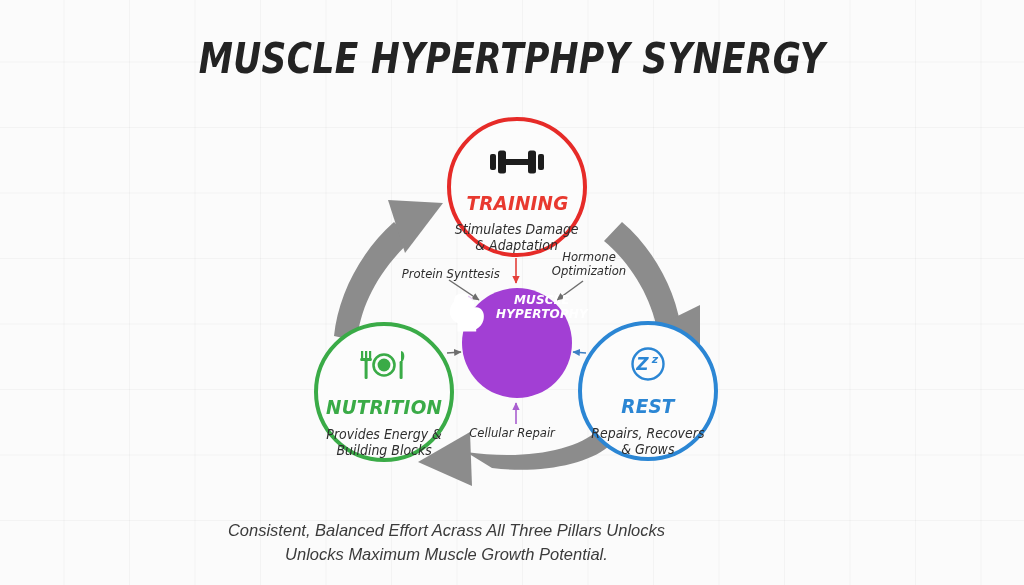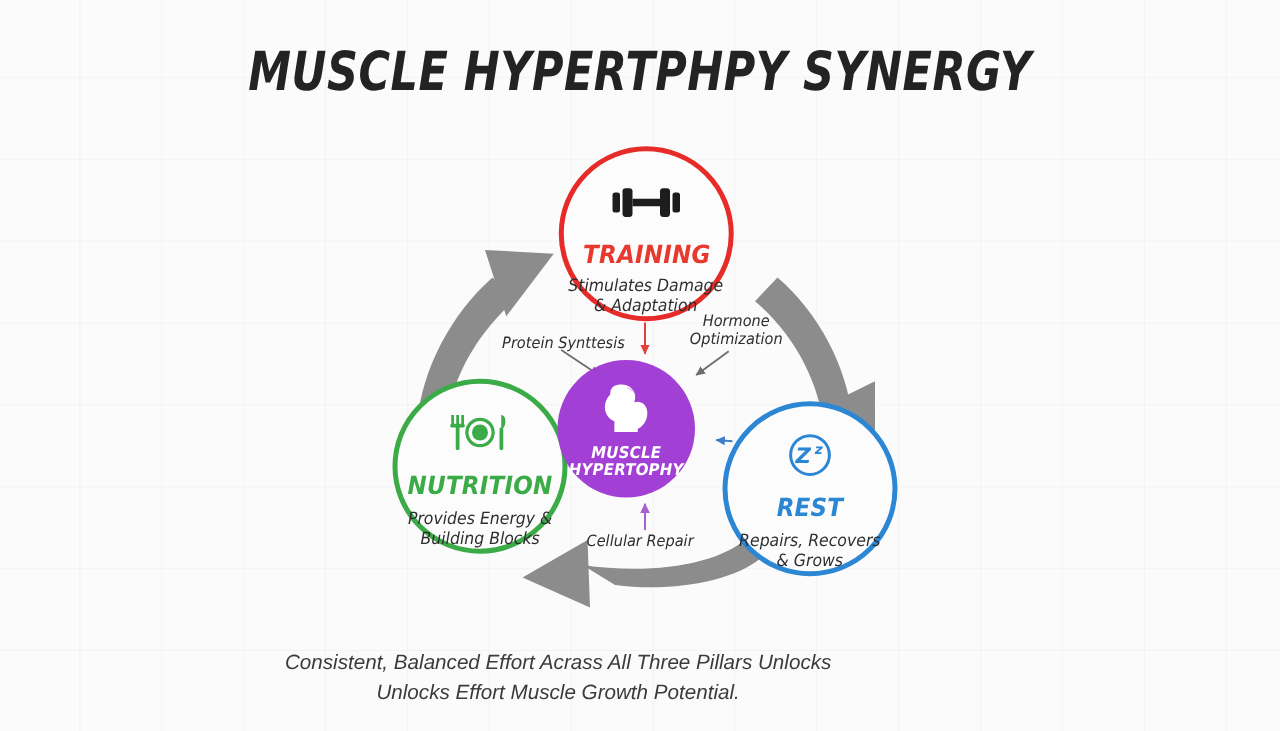--- a/index.html
+++ b/index.html
@@ -96,45 +96,44 @@
 
   #pillar-training {
     left: 447px; top: 117px;
     width: 140px; height: 140px;
     border: 4.5px solid #e62b28;
     padding-top: 24px;
   }
   #pillar-training .pillar-name { color: #e8392f; }
 
   #pillar-nutrition {
-    left: 314px; top: 303px;
+    left: 314px; top: 322px;
     width: 140px; height: 140px;
     border: 4.5px solid #3aab47;
     padding-top: 22px;
   }
   #pillar-nutrition .pillar-name { color: #3aab47; }
 
   #pillar-rest {
     left: 578px; top: 321px;
     width: 140px; height: 140px;
     border: 4.5px solid #2b86d4;
     padding-top: 22px;
   }
   #pillar-rest .pillar-name { color: #2b86d4; }
 
   
   #hub {
     position: absolute;
-    left: 446px; top: 288px;
+    left: 462px; top: 288px;
     width: 110px; height: 110px;
     border-radius: 50%;
     background: #a23fd4;
     display: flex;
-    flex-direction: column;
-    align-items: center;
+    flex-direction: row;
     justify-content: center;
     padding-top: 2px;
     box-sizing: border-box;
   }
   #hub .hub-label {
     font-family: "DejaVu Sans", sans-serif;
     font-weight: bold;
     font-size: 13px;
     line-height: 14px;
     color: #ffffff;
@@ -324,16 +323,16 @@
     </div>
 
     <div class="flow-label" id="label-cellular">
       <div>Cellular Repair</div>
     </div>
 
   </div>
 
   <div id="caption">
     <div>Consistent, Balanced Effort Acrass All Three Pillars Unlocks</div>
-    <div>Unlocks Effort Muscle Growth Potential.</div>
+    <div>Unlocks Maximum Muscle Growth Potential.</div>
   </div>
 
 </div>
 
 </body></html>

